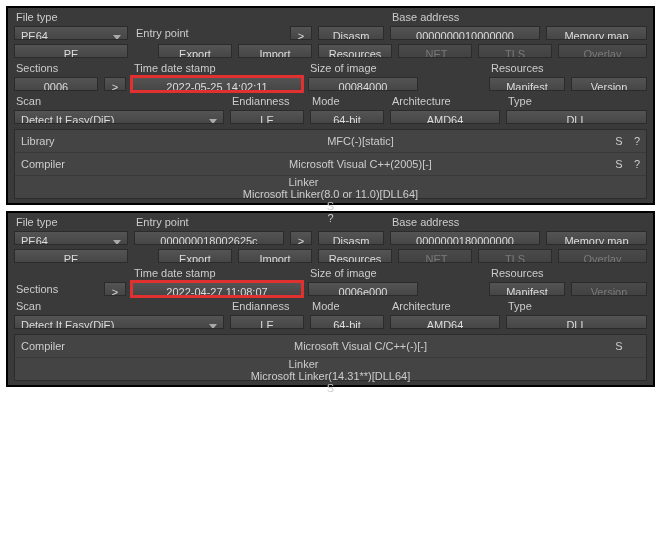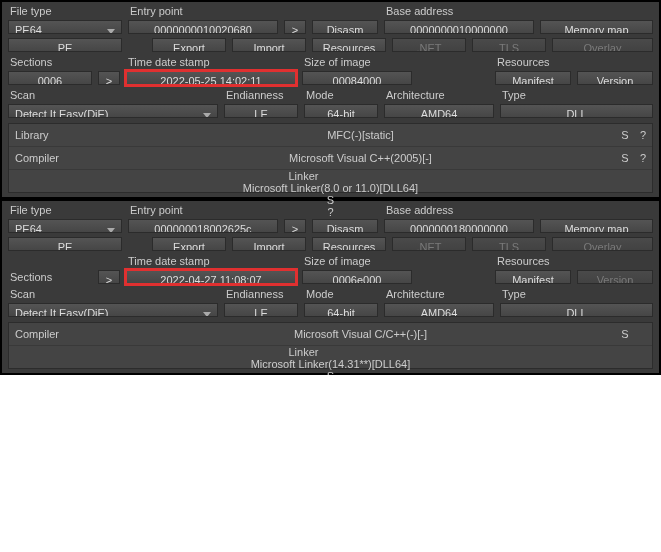--- a/index.html
+++ b/index.html
@@ -4,21 +4,21 @@
 <style>
   html,body{
     margin:0;padding:0;
     background:#fff;
     font-family:Arial,Helvetica,sans-serif;
     font-size:11px;
     color:#ddd;
     width:661px;
   }
   .window{
-    margin:0;
+    margin:6px;
     border:2px solid #000;
     background:#3a3a3a;
   }
   .row{
     display:flex;
     align-items:flex-end;
     gap:6px;
     padding:3px 6px 1px 6px;
   }
   .col{
@@ -94,21 +94,20 @@
 <div id="root">
   <div class="window">
 
     <div class="row">
       <div class="col" style="width:114px">
         <div class="lbl">File type</div>
         <div class="sel">PE64</div>
       </div>
       <div class="col" style="width:150px">
         <div class="lbl">Entry point</div>
-        <div class="fld">0000000010020680</div>
       </div>
       <div class="btn sq">&gt;</div>
       <div class="btn" style="width:66px">Disasm</div>
       <div class="col" style="width:150px">
         <div class="lbl">Base address</div>
         <div class="fld">0000000010000000</div>
       </div>
       <div class="btn" style="flex:1">Memory map</div>
     </div>
 

